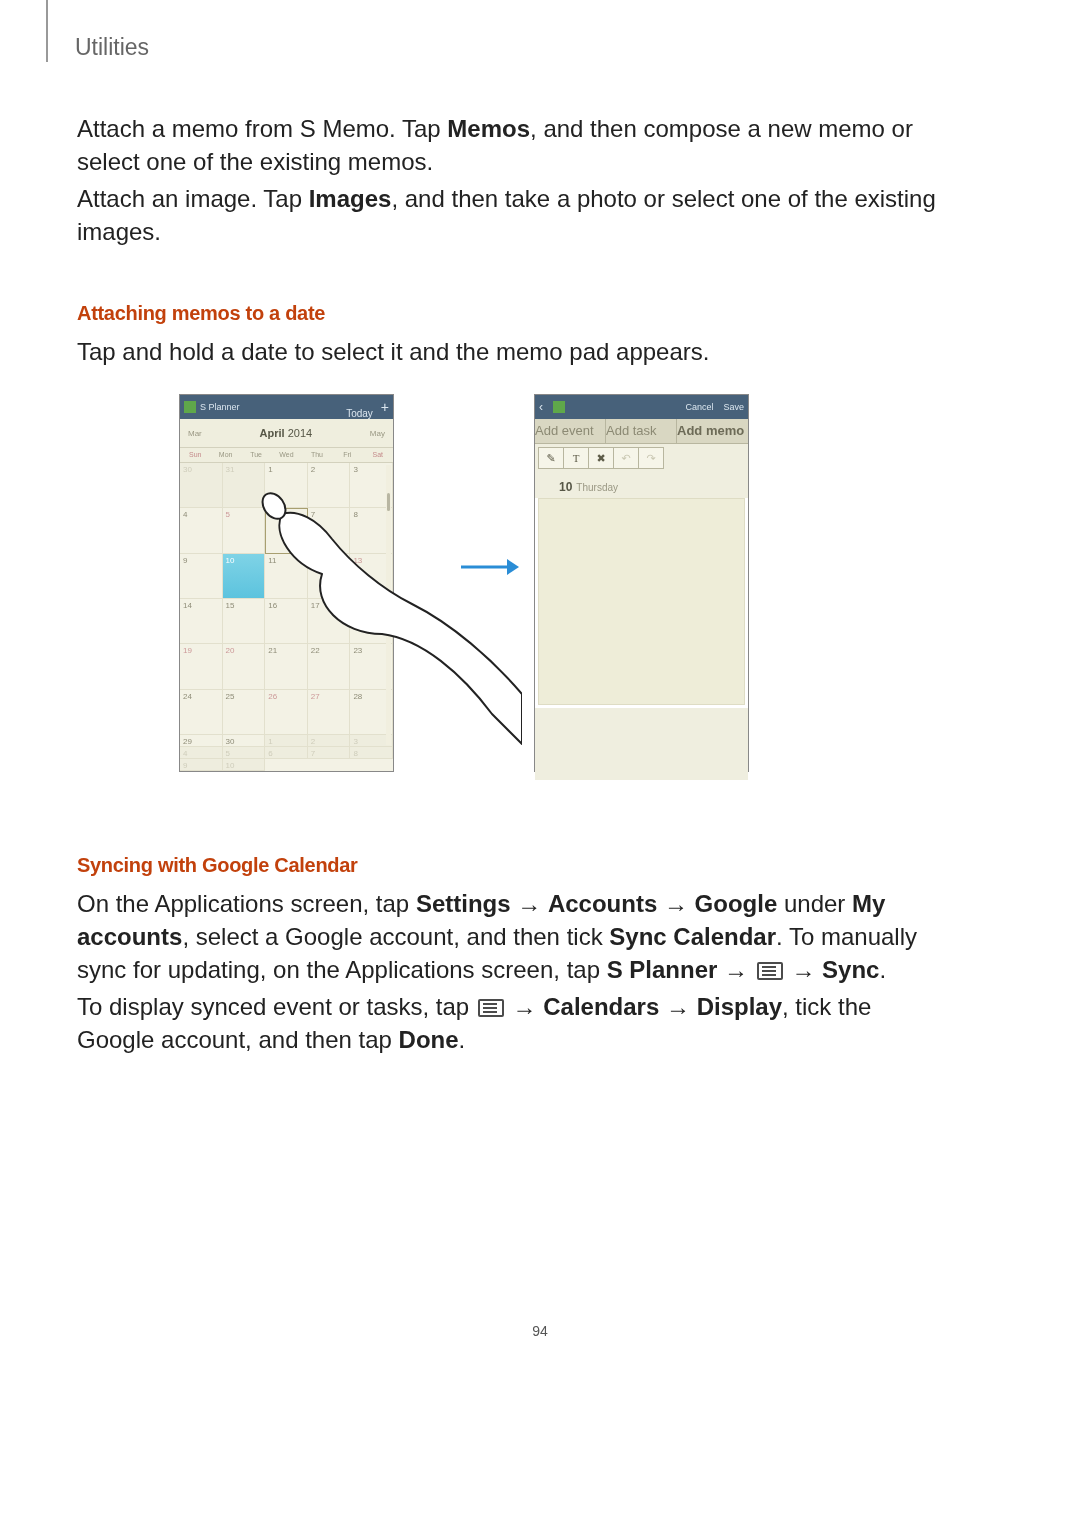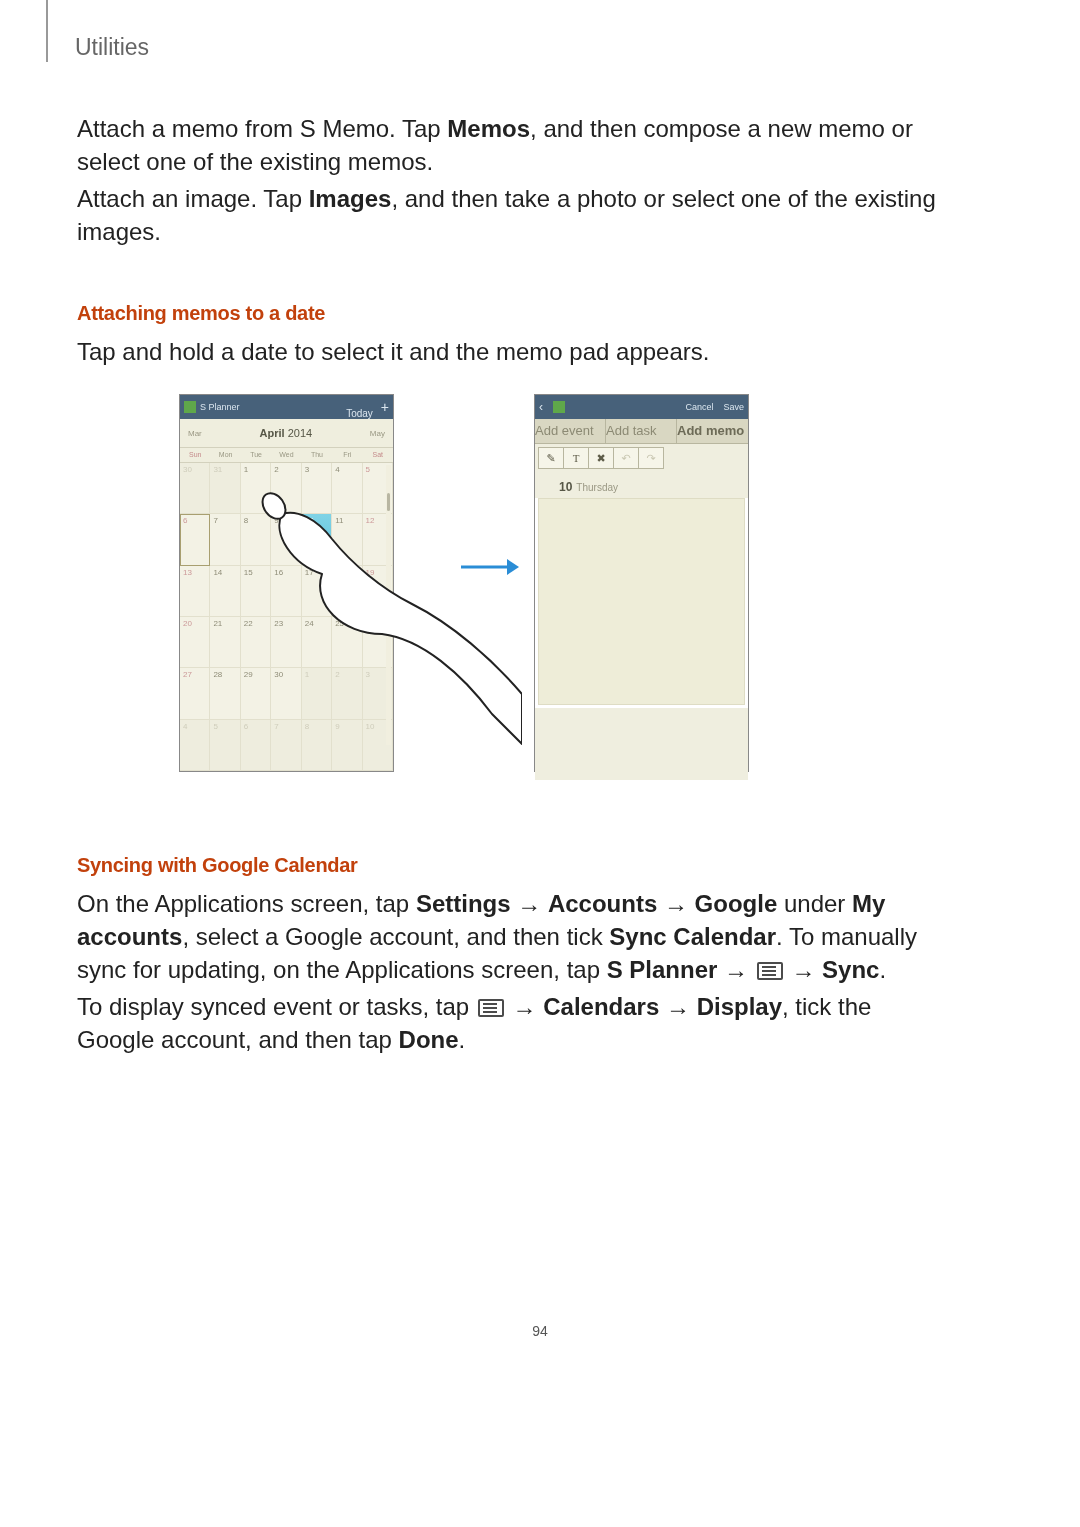--- a/index.html
+++ b/index.html
@@ -108,21 +108,21 @@
     font-size: 7px;
     color: #9a9884;
     text-align: center;
     line-height: 14px;
   }
   .dow-row div:first-child { color: #c58b8b; }
   .dow-row div:last-child { color: #c58b8b; }
 
   .grid {
     display: grid;
-    grid-template-columns: repeat(7, 1fr);
+    grid-template-columns: repeat(5, 1fr);
     grid-template-rows: repeat(6, 1fr);
     height: 308px;
     background: #f3f2e5;
   }
   .cell {
     border-right: 1px solid #e2e0cd;
     border-bottom: 1px solid #e2e0cd;
     font-size: 8px;
     color: #8f8d78;
     padding: 2px 0 0 3px;

